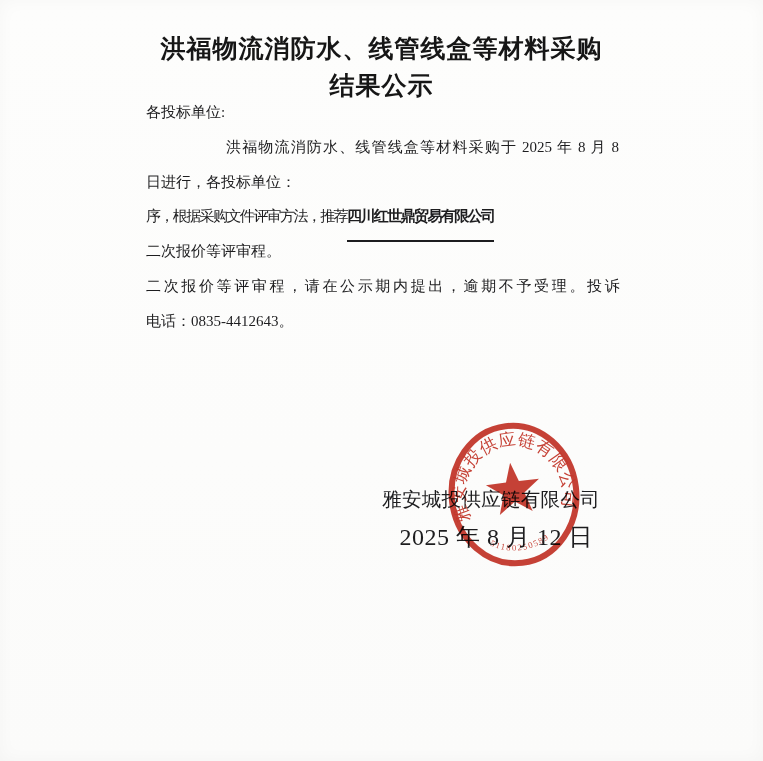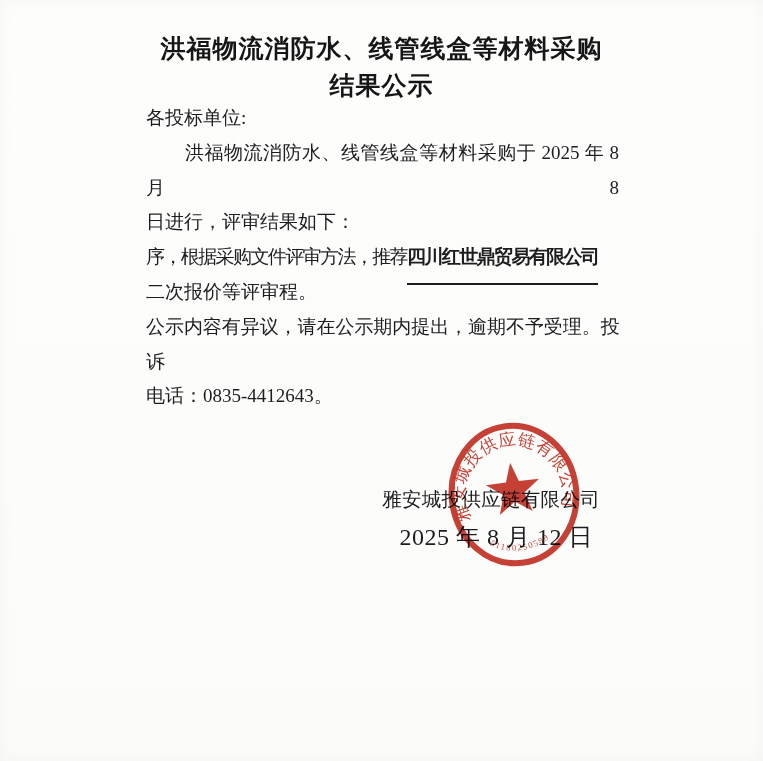--- a/index.html
+++ b/index.html
@@ -22,28 +22,28 @@
     text-align:center;
     font-family:"Liberation Sans", sans-serif;
     font-weight:700;
     font-size:25px;
     line-height:37px;
     color:#161616;
     letter-spacing:1px;
   }
   
   .content {
-    position:absolute; left:146px; top:101px; width:473px;
-    font-size:19px;
+    position:absolute; left:146px; top:95px; width:473px;
+    font-size:15px;
     line-height:34.8px;
     color:#1d1d1f;
   }
   .line { white-space:nowrap; }
   .fill { text-align:justify; text-align-last:justify; white-space:normal; }
-  .indent { text-indent:39px; }
+  .indent { text-indent:39px;margin-left:41px; }
   .tight  { letter-spacing:-1.6px; }
   .tight2 { letter-spacing:-0.7px; }
   .company-u {
     font-weight:700;
     border-bottom:2px solid #1d1d1f;
     padding-bottom:16px;
   }
   
   .sig-company {
     position:absolute; top:486px; right:163px;
@@ -70,26 +70,26 @@
 
   <div class="title-block">
     <div>洪福物流消防水、线管线盒等材料采购</div>
     <div>结果公示</div>
   </div>
 
   <div class="content">
     <div class="line">各投标单位:</div>
 
     <div class="line fill indent">洪福物流消防水、线管线盒等材料采购于 2025 年 8 月 8</div>
-    <div class="line">日进行，评审结果如下：</div>
+    <div class="line">日进行，各投标单位：</div>
 
     <div class="line tight"><span>序，根据采购文件评审方法，推荐</span><span class="company-u">四川红世鼎贸易有限公司</span></div>
     <div class="line">二次报价等评审程。</div>
 
-    <div class="line fill tight2">公示内容有异议，请在公示期内提出，逾期不予受理。投诉</div>
+    <div class="line fill tight2">二次报价等评审程，请在公示期内提出，逾期不予受理。投诉</div>
     <div class="line">电话：0835-4412643。</div>
   </div>
 
   <div class="sig-company">雅安城投供应链有限公司</div>
   <div class="sig-date">2025 年 8 月 12 日</div>
 
   <svg class="seal" viewBox="0 0 200 220" preserveAspectRatio="none" aria-hidden="true">
     <defs>
       <path id="sealArcTop" d="M 29.2 131.6 A 74 74 0 1 1 170.8 131.6" fill="none"></path>
       <path id="sealArcBottom" d="M 31.2 158.2 A 84 84 0 0 0 168.8 158.2" fill="none"></path>

